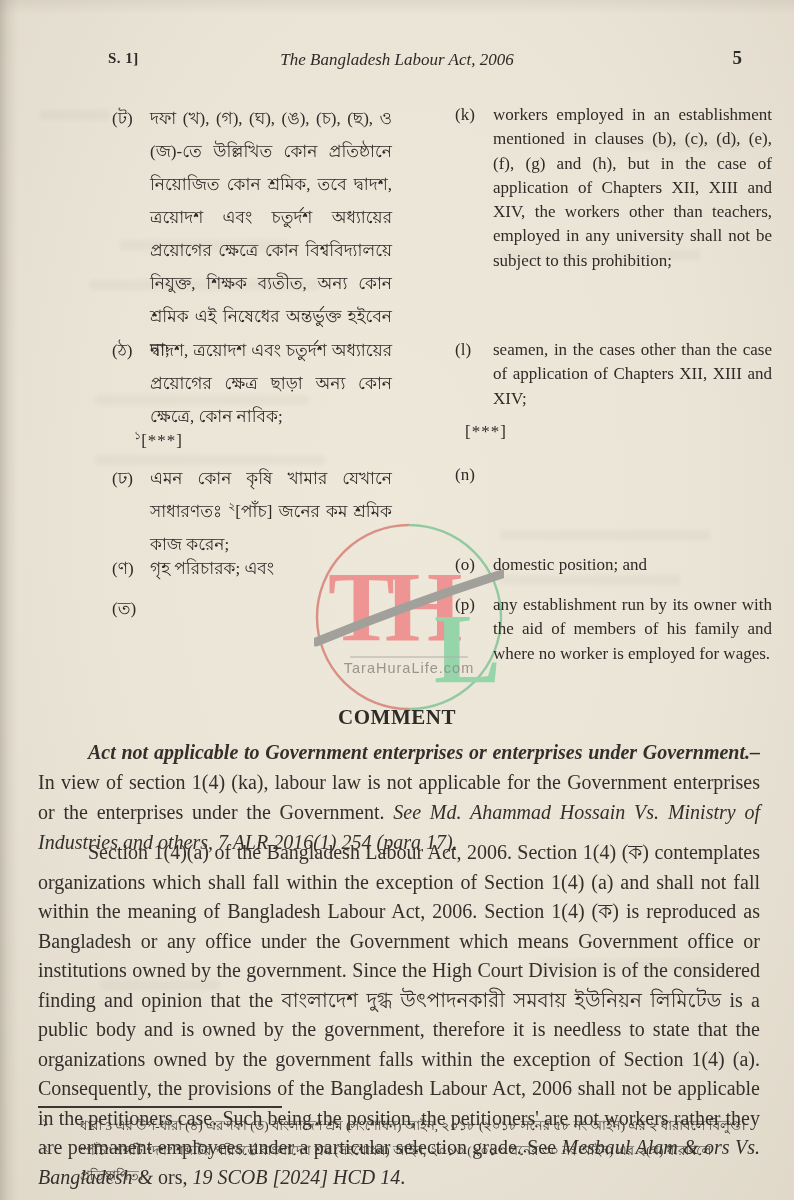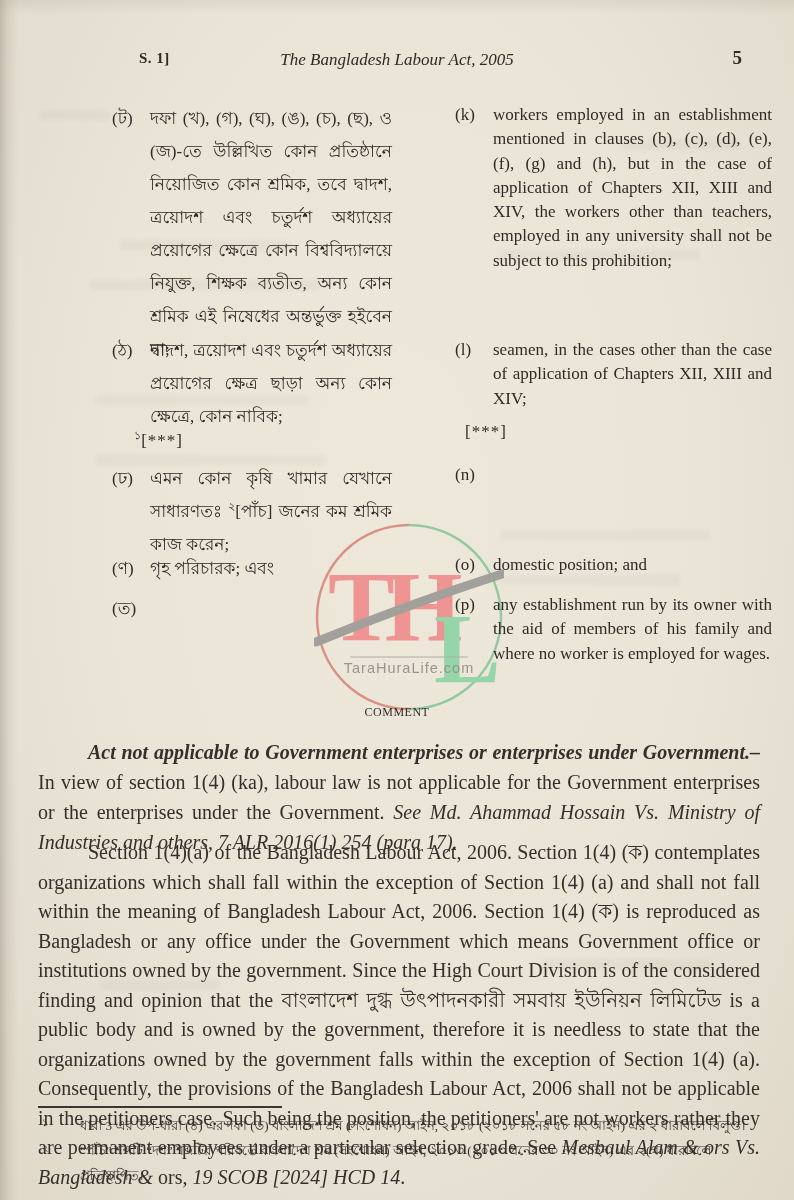--- a/index.html
+++ b/index.html
@@ -9,21 +9,21 @@
     margin:0 auto;
     background:
       linear-gradient(90deg, rgba(110,100,85,0.28) 0px, rgba(110,100,85,0.10) 8px, rgba(110,100,85,0) 18px),
       linear-gradient(180deg, rgba(120,110,95,0.10) 0px, rgba(120,110,95,0) 14px),
       radial-gradient(ellipse at 50% 42%, #eee8db 0%, #eae4d7 55%, #e0d9ca 100%);
     overflow:hidden;
     font-family:"Liberation Serif", serif;
     color:#2e2a26;
   }
   
-  .hdr-sec{position:absolute;left:108px;top:50px;font-size:15px;font-weight:bold;letter-spacing:.5px;margin-left:31px;}
+  .hdr-sec{position:absolute;left:108px;top:50px;font-size:15px;font-weight:bold;letter-spacing:.5px;}
   .hdr-title{position:absolute;left:0;right:0;top:50px;text-align:center;font-style:italic;font-size:17px;}
   .hdr-page{position:absolute;right:52px;top:47px;font-size:19px;font-weight:bold;}
   
   .colL{position:absolute;left:112px;top:102px;width:280px;}
   .colR{position:absolute;left:455px;top:103px;width:317px;}
   .item{position:absolute;padding-left:38px;text-align:justify;-moz-text-align-last:left;text-align-last:left;}
   .item .marker{position:absolute;left:0;top:0;}
   .bn{font-size:17px;line-height:33px;}
   .en{font-size:17px;line-height:24.3px;}
   .stars{font-size:17px;letter-spacing:1px;}
@@ -36,21 +36,21 @@
   .li4{top:450px;}
   .li5{top:490px;}
   
   .ri0{top:0;}
   .ri1{top:235px;}
   .ri2{top:317px;padding-left:10px;}
   .ri3{top:360px;}
   .ri4{top:450px;}
   .ri5{top:490px;}
   
-  .comment-head{position:absolute;left:0;right:0;top:705px;text-align:center;font-weight:normal;font-size:12px;letter-spacing:.5px;}
+  .comment-head{position:absolute;left:0;right:0;top:705px;text-align:center;font-weight:bold;font-size:21px;letter-spacing:.5px;}
   .para{position:absolute;left:38px;width:722px;font-size:20px;text-align:justify;-moz-text-align-last:left;text-align-last:left;color:#332f2b;}
   .para1{top:737px;line-height:30px;text-indent:50px;}
   .para2{top:838px;line-height:29.5px;text-indent:50px;}
   .bi{font-weight:bold;font-style:italic;}
   .it{font-style:italic;}
   
   .fn-rule{position:absolute;left:38px;top:1106px;width:244px;height:2px;background:#3a3631;}
   .footnotes{position:absolute;left:38px;top:1113px;width:720px;font-size:13.2px;line-height:25px;color:#36322d;}
   .footnote{position:relative;padding-left:42px;}
   .footnote .fn-marker{position:absolute;left:4px;top:-3px;font-size:10px;}
@@ -83,21 +83,21 @@
       <path d="M95,3 A92,92 0 0,1 95,187" fill="none" stroke="#8cc79c" stroke-width="2.5"></path>
       <text x="14" y="118" font-size="100" font-weight="bold" fill="#ef8f8e" style="font-family:'Liberation Serif',serif;letter-spacing:-10px;">TH</text>
       <text x="120" y="160" font-size="100" font-weight="bold" fill="#8fd3a5" style="font-family:'Liberation Serif',serif;">L</text>
       <path d="M2,120 Q95,82 188,52" fill="none" stroke="#9b9b95" stroke-width="9" stroke-linecap="round"></path>
       <line x1="36" y1="135" x2="154" y2="135" stroke="#a9a9a3" stroke-width="1"></line>
       <text x="95" y="151" text-anchor="middle" font-size="14.5" fill="#8f8f8a" style="font-family:'Liberation Sans',sans-serif;letter-spacing:1px;">TaraHuraLife.com</text>
     </svg>
   </div>
 
   <div class="hdr-sec">S. 1]</div>
-  <div class="hdr-title">The Bangladesh Labour Act, 2005</div>
+  <div class="hdr-title">The Bangladesh Labour Act, 2006</div>
   <div class="hdr-page">5</div>
 
   <div class="colL">
     <div class="item bn li0">
       <span class="marker">(ট)</span>
       <span>দফা (খ), (গ), (ঘ), (ঙ), (চ), (ছ), ও (জ)-তে উল্লিখিত কোন প্রতিষ্ঠানে নিয়োজিত কোন শ্রমিক, তবে দ্বাদশ, ত্রয়োদশ এবং চতুর্দশ অধ্যায়ের প্রয়োগের ক্ষেত্রে কোন বিশ্ববিদ্যালয়ে নিযুক্ত, শিক্ষক ব্যতীত, অন্য কোন শ্রমিক এই নিষেধের অন্তর্ভুক্ত হইবেন না;</span>
     </div>
     <div class="item bn li1">
       <span class="marker">(ঠ)</span>
       <span>দ্বাদশ, ত্রয়োদশ এবং চতুর্দশ অধ্যায়ের প্রয়োগের ক্ষেত্র ছাড়া অন্য কোন ক্ষেত্রে, কোন নাবিক;</span>

